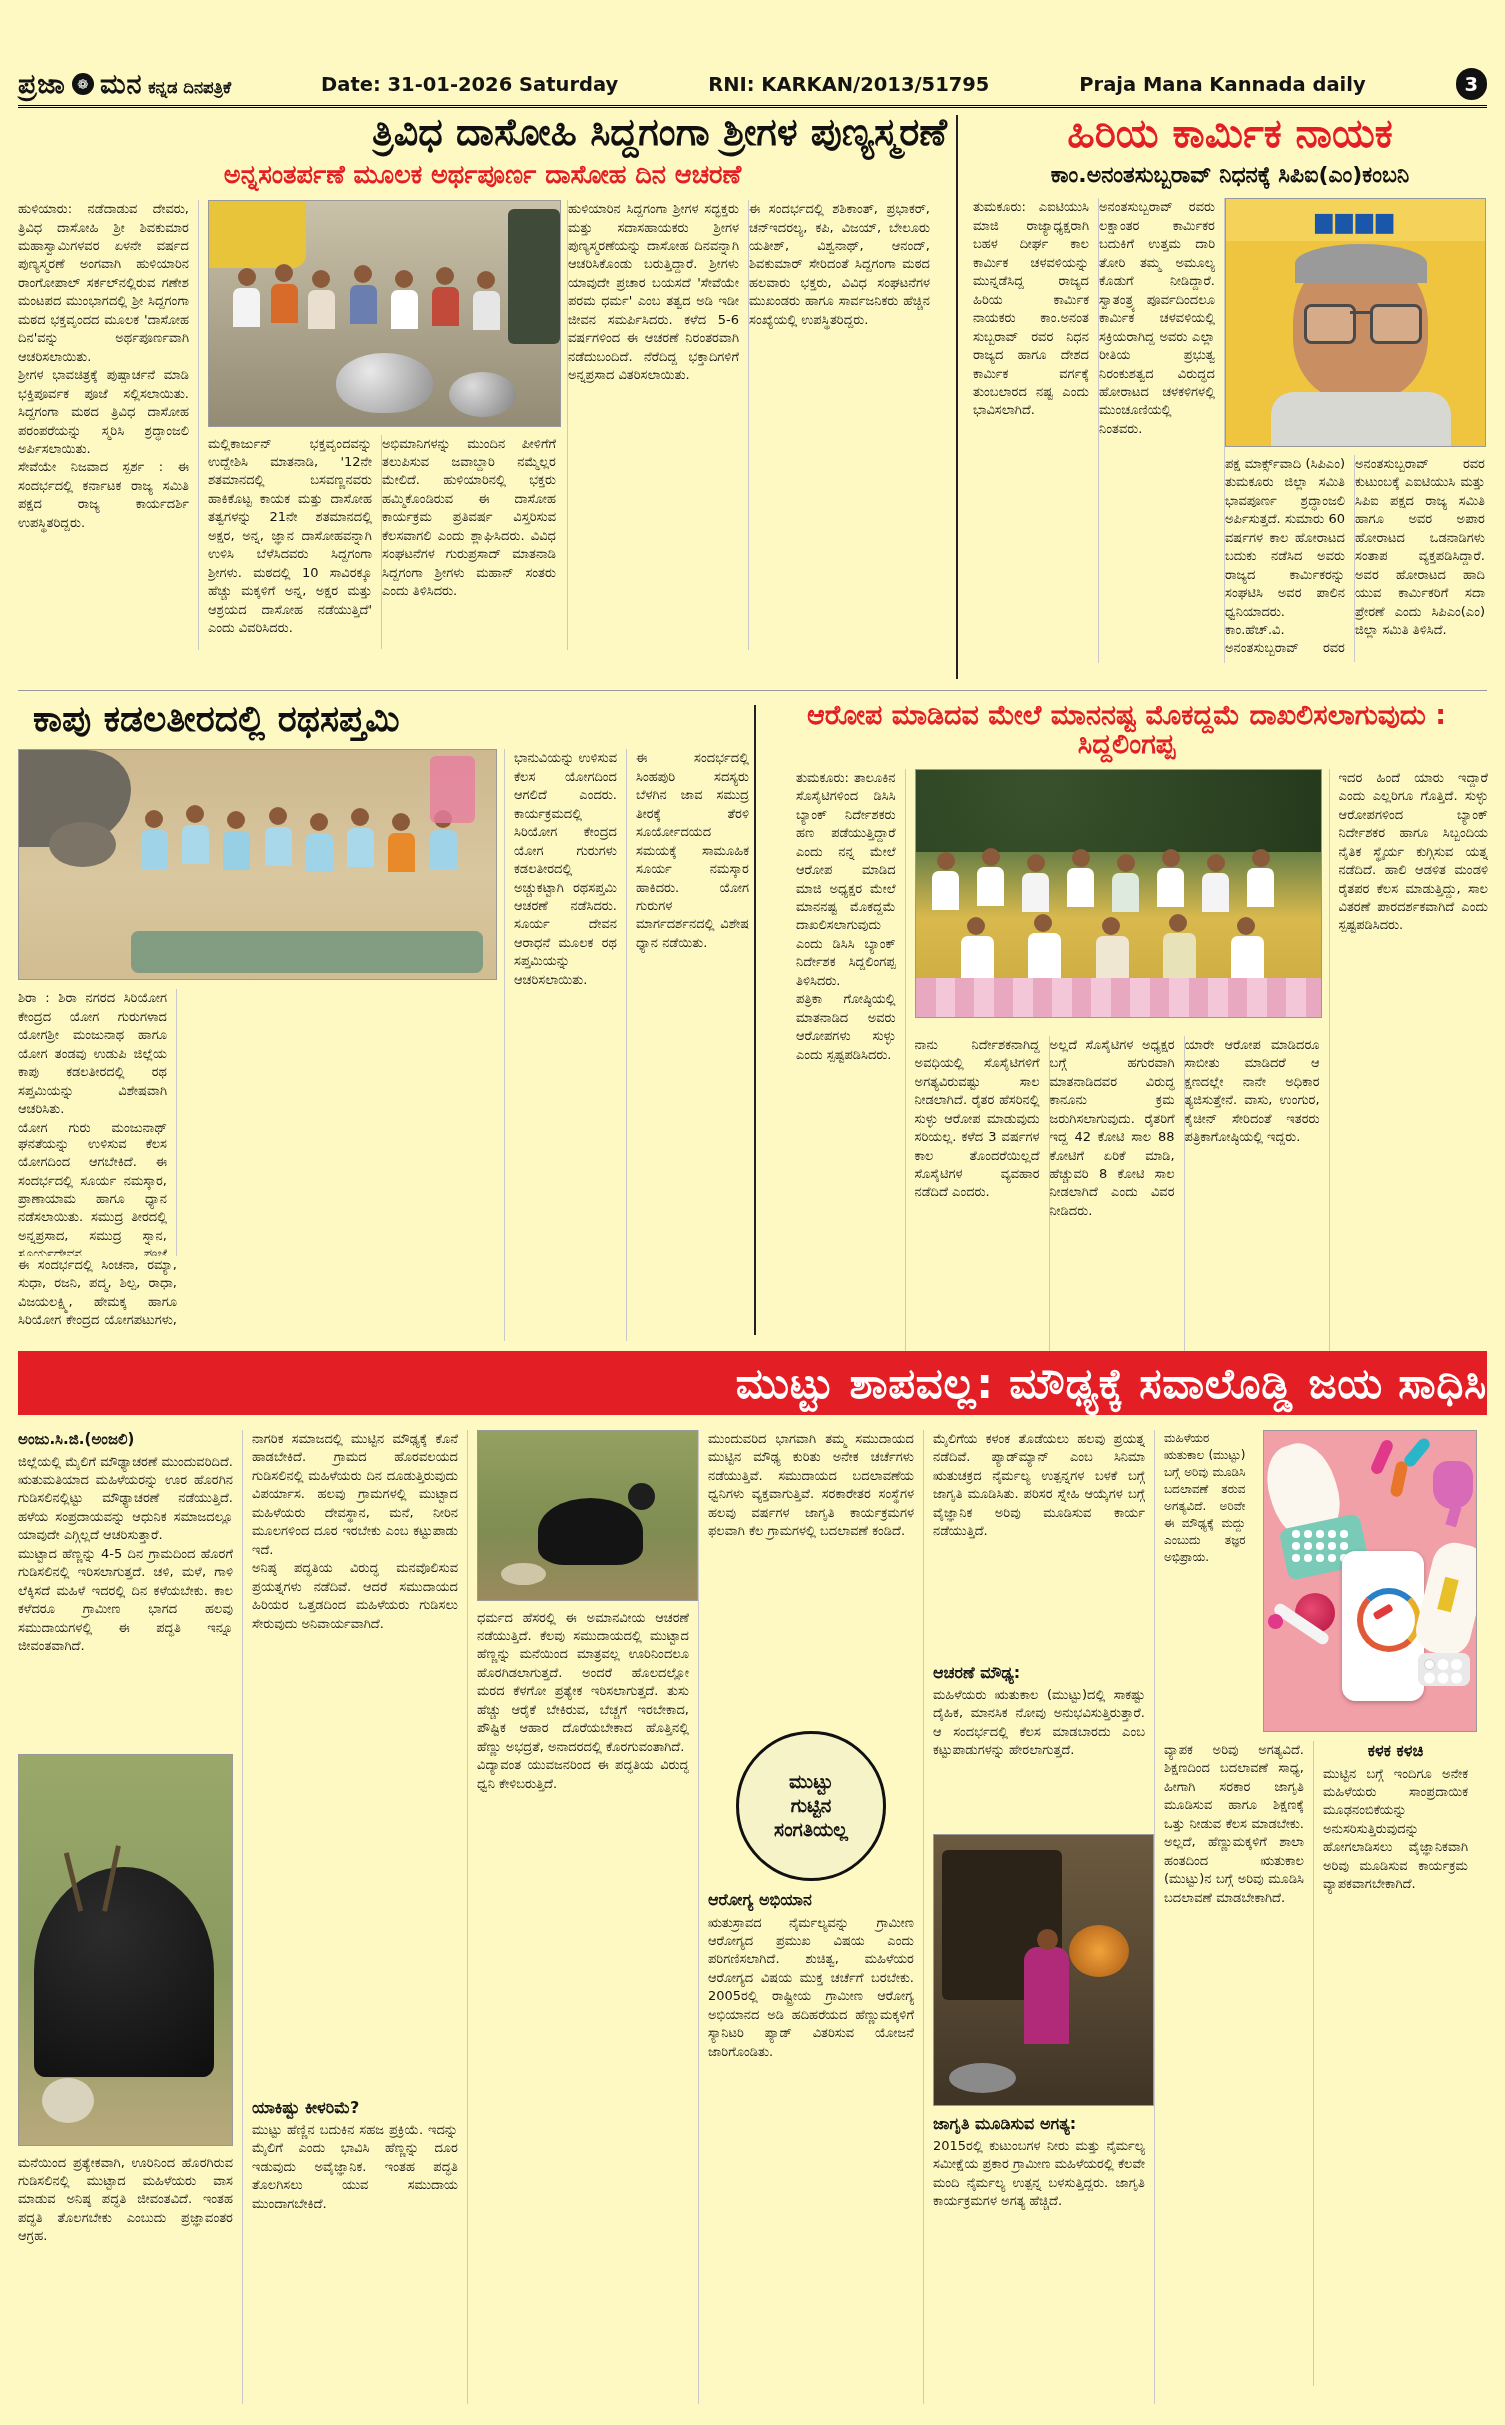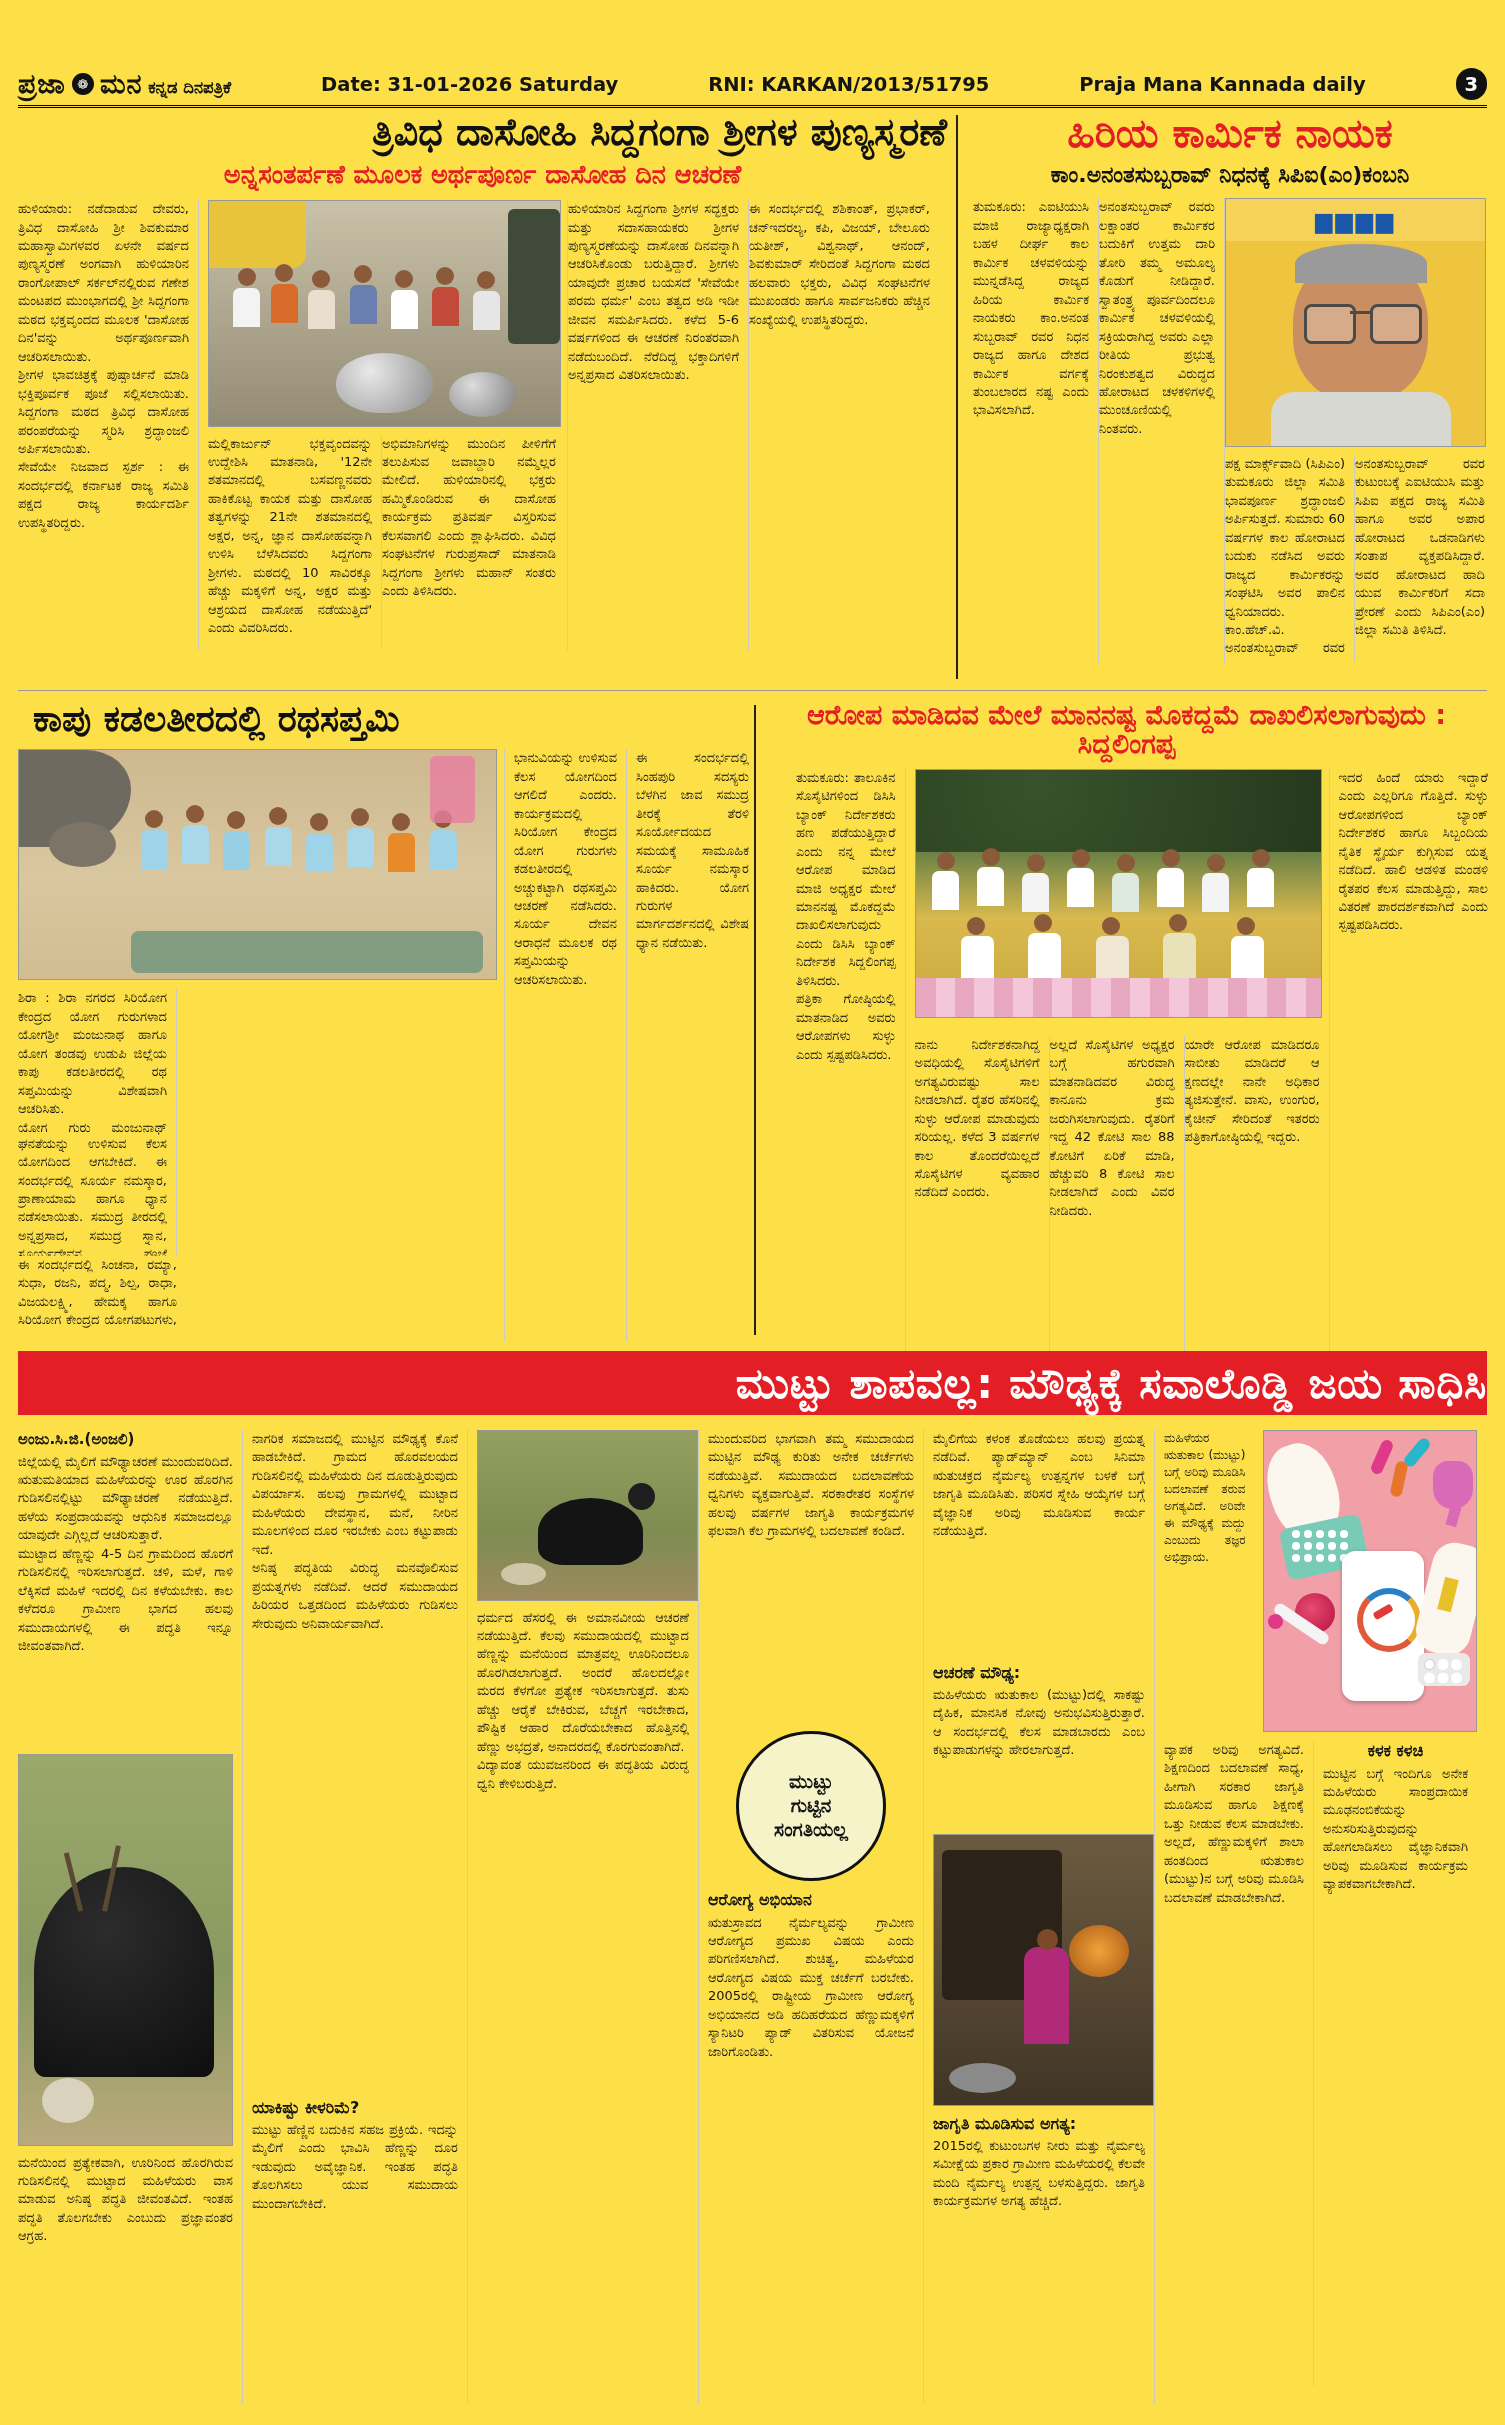--- a/index.html
+++ b/index.html
@@ -1,16 +1,16 @@
 <!DOCTYPE html>
 <html style="font-size:12px"><head>
 <meta charset="utf-8">
 <style>
   html,body{margin:0;padding:0;background:#6e6e6e;}
-  .page{position:relative;width:1505px;height:2426px;background:#fde047;
+  .page{position:relative;width:1505px;height:2426px;background:#fef9c3;
         font-family:"DejaVu Sans","Liberation Sans",sans-serif;color:#141414;overflow:hidden;}
   
   .hdr{position:absolute;left:18px;top:63px;width:1469px;height:42px;
        display:flex;align-items:center;justify-content:space-between;
        border-bottom:3px double #000;}
   .logo{display:flex;align-items:baseline;gap:6px;}
   .logo .main{font-size:27px;font-weight:bold;letter-spacing:0.7px;}
   .logo .orn{width:22.5px;height:22.5px;border-radius:50%;background:#111;color:#fff;
              display:inline-flex;align-items:center;justify-content:center;font-size:13.5px;align-self:center;}
   .logo .sub{font-size:16.5px;font-weight:bold;}

